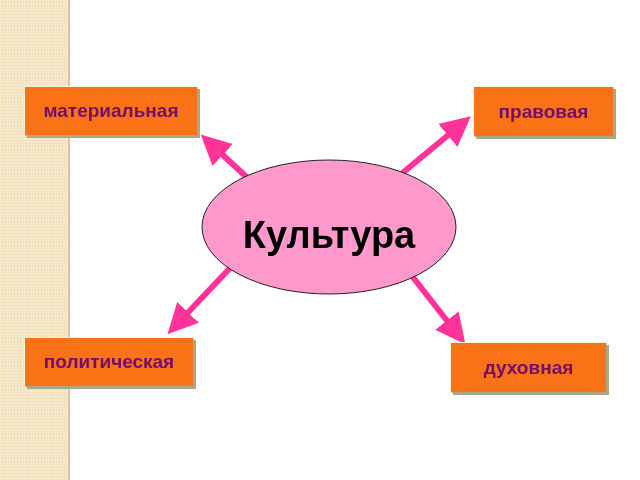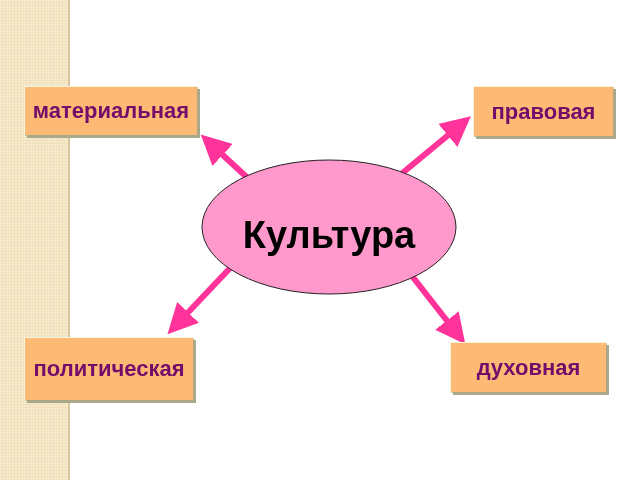--- a/index.html
+++ b/index.html
@@ -11,27 +11,27 @@
   .stripe {
     position: absolute; left: 0; top: 0; width: 68px; height: 480px;
     background-color: #f1e0b9;
     background-image:
       radial-gradient(circle at 1px 1px, rgba(255,255,255,0.35) 0.8px, transparent 1px);
     background-size: 3px 3px;
     border-right: 2px solid #d9c6a0;
   }
   .box {
     position: absolute;
-    background: #fdba74;
+    background: #f97316;
     border-top: 1px solid #f4f4d8;
     border-left: 1px solid #f4f4d8;
     box-shadow: 3px 3px 0 #a9a98a, 1px 1px 0 #c8c8a8;
     color: #730c6b;
     font-weight: bold;
-    font-size: 22px;
+    font-size: 19px;
     display: flex; align-items: center; justify-content: center;
     box-sizing: border-box;
   }
   svg.diagram { position: absolute; left: 0; top: 0; }
   .center-label {
     position: absolute; left: 202px; top: 168px; width: 254px; height: 134px;
     display: flex; align-items: center; justify-content: center;
     font-size: 38px; font-weight: bold; color: #000000;
     pointer-events: none;
   }
@@ -65,19 +65,19 @@
 <div class="center-label">Культура</div>
 
 <div class="box" style="left:24px; top:86px; width:173px; height:49px;">
   <span>материальная</span>
 </div>
 
 <div class="box" style="left:473px; top:86px; width:140px; height:50px;">
   <span>правовая</span>
 </div>
 
-<div class="box" style="left:24px; top:337px; width:169px; height:63px;">
+<div class="box" style="left:24px; top:337px; width:169px; height:49px;">
   <span>политическая</span>
 </div>
 
 <div class="box" style="left:450px; top:342px; width:156px; height:50px;">
   <span>духовная</span>
 </div>
 
 </body></html>

